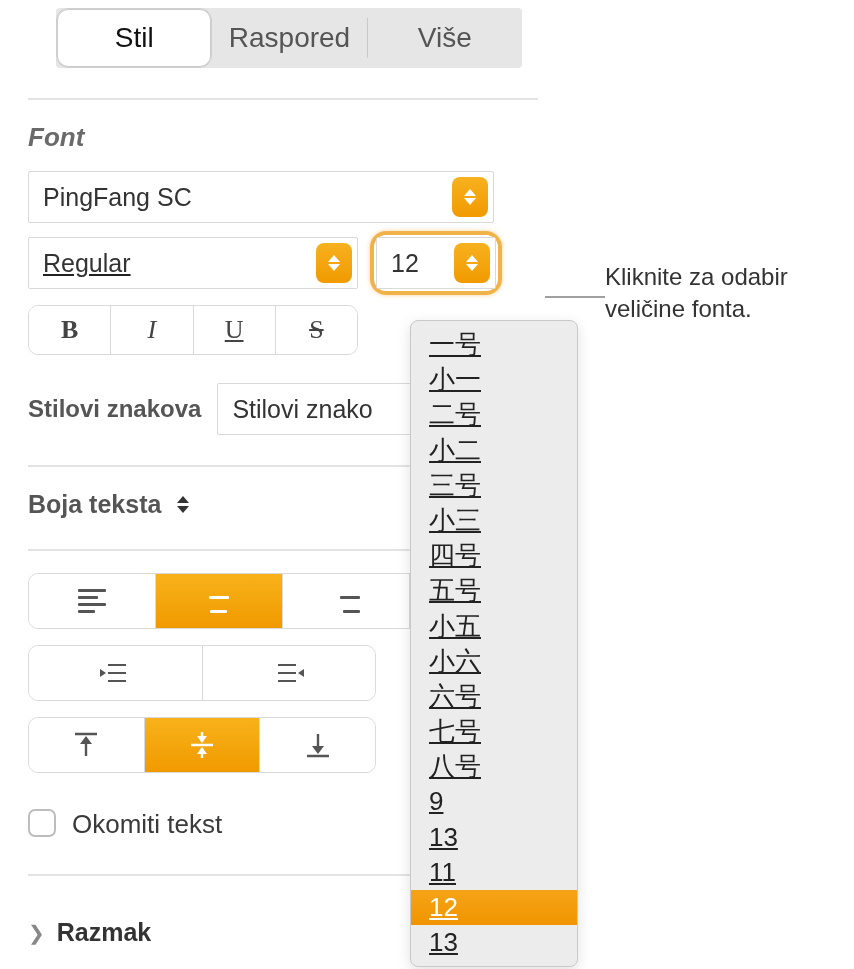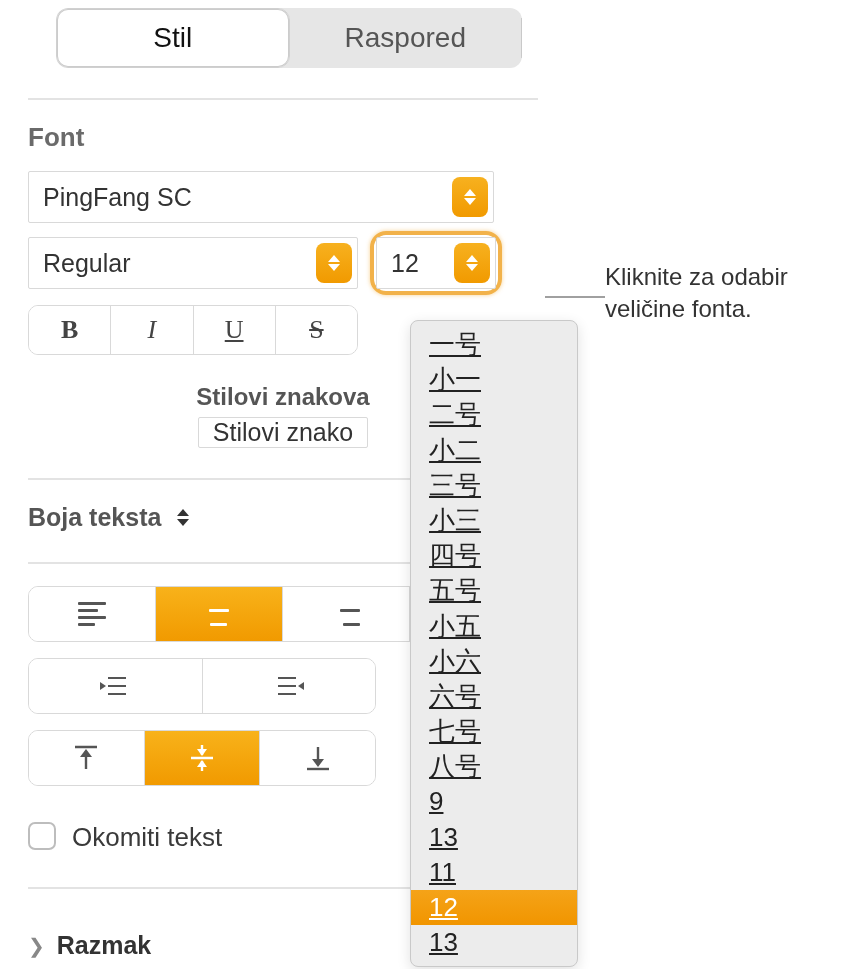--- a/index.html
+++ b/index.html
@@ -3,50 +3,50 @@
 <meta charset="utf-8">
 <style>
   * { box-sizing: border-box; margin: 0; padding: 0; }
   html, body { width: 854px; height: 969px; background: #fff; font-family: -apple-system, "Helvetica Neue", Arial, sans-serif; color: #222; }
   .canvas { position: relative; width: 854px; height: 969px; }
 
   
   .panel { position: absolute; left: 28px; top: 8px; width: 510px; }
 
   
-  .seg { display: flex; width: 466px; height: 60px; border-radius: 12px; background: #e6e6e6; overflow: hidden; margin-left: 28px; }
+  .seg { display: flex; width: 466px; height: 60px; border-radius: 4px; background: #e6e6e6; overflow: hidden; margin-left: 28px; }
   .seg .seg-item { flex: 1; display:flex; align-items:center; justify-content:center; font-size: 28px; color:#555; position:relative; }
   .seg .seg-item.active { background:#fff; color:#111; border:1px solid #d0d0d0; border-radius:12px; box-shadow: inset 0 0 0 1px #ccc; }
   .seg .divider { width:1px; background:#c9c9c9; margin:10px 0; }
 
   .hr { border:0; border-top:2px solid #e3e3e3; margin: 30px 0 22px 0; }
 
-  .section-label { font-size:26px; font-weight:600; color:#6a6a6a; margin-bottom:18px; }
+  .section-label { font-size:26px; font-weight:600; color:#6a6a6a; margin-bottom:18px;font-style:italic; }
 
   
   .dd { position:relative; display:flex; align-items:center; background:#fff; border:1.5px solid #d9d9d9; border-radius:2px; height:52px; padding:0 14px; }
   .dd .val { font-size:25px; color:#333; white-space:nowrap; overflow:hidden; text-overflow:ellipsis; flex:1; }
   .dd .spin { position:absolute; right:5px; top:5px; bottom:5px; width:36px; border-radius:8px; background:linear-gradient(#f7b11f,#f19a00); display:flex; flex-direction:column; align-items:center; justify-content:center; gap:2px; }
   .dd .spin::before, .dd .spin::after { content:""; width:0; height:0; border-left:6px solid transparent; border-right:6px solid transparent; }
   .dd .spin::before { border-bottom:7px solid #fff; }
   .dd .spin::after  { border-top:7px solid #fff; }
 
   .row { display:flex; gap:18px; margin-top:14px; }
-  .dd.style-weight { width: 330px; }
+  .dd.style-weight { width: 330px; text-decoration: underline; }
   .dd.size { width: 120px; }
   .size-wrap { position:relative; }
   .size-highlight { position:absolute; inset:-6px; border:4px solid #f2b24a; border-radius:16px; box-shadow:0 0 4px rgba(242,178,74,.6); pointer-events:none; }
 
   
   .bius { display:flex; width:330px; height:50px; margin-top:16px; border:1.5px solid #d9d9d9; border-radius:10px; overflow:hidden; }
   .bius button { flex:1; background:#fff; border:0; border-right:1.5px solid #d9d9d9; font-size:26px; color:#444; display:flex; align-items:center; justify-content:center; font-family:"Times New Roman","Georgia",serif; }
   .bius button:last-child { border-right:0; }
 
   
-  .charstyles { display:flex; align-items:center; gap:6px; margin-top:28px;flex-direction:column; }
+  .charstyles { display:flex; align-items:center; gap:16px; margin-top:28px; }
   .charstyles .lbl { font-size:24px; font-weight:600; color:#555; }
   .charstyles .dd { flex:1; min-width: 0; }
 
   
   .colorrow { display:flex; align-items:center; gap:10px; margin-top:4px; }
   .colorrow .lbl { font-size:25px; font-weight:600; color:#555; }
   .mini-spin { width:24px; height:30px; display:flex; flex-direction:column; align-items:center; justify-content:center; }
   .mini-spin::before, .mini-spin::after { content:""; width:0;height:0;border-left:6px solid transparent;border-right:6px solid transparent; }
   .mini-spin::before { border-bottom:7px solid #333; margin-bottom:3px; }
   .mini-spin::after  { border-top:7px solid #333; }
@@ -90,20 +90,21 @@
 <body>
 
 <div class="canvas">
 
   <div class="panel">
 
     <div class="seg">
       <div class="seg-item active">Stil</div>
       <div class="seg-item">Raspored</div>
       <div class="divider"></div>
+      <div class="seg-item">Više</div>
     </div>
 
     <hr class="hr">
 
     <div class="section-label">Font</div>
 
     <div class="dd" style="width:466px">
       <span class="val">PingFang SC</span>
       <span class="spin"></span>
     </div>

